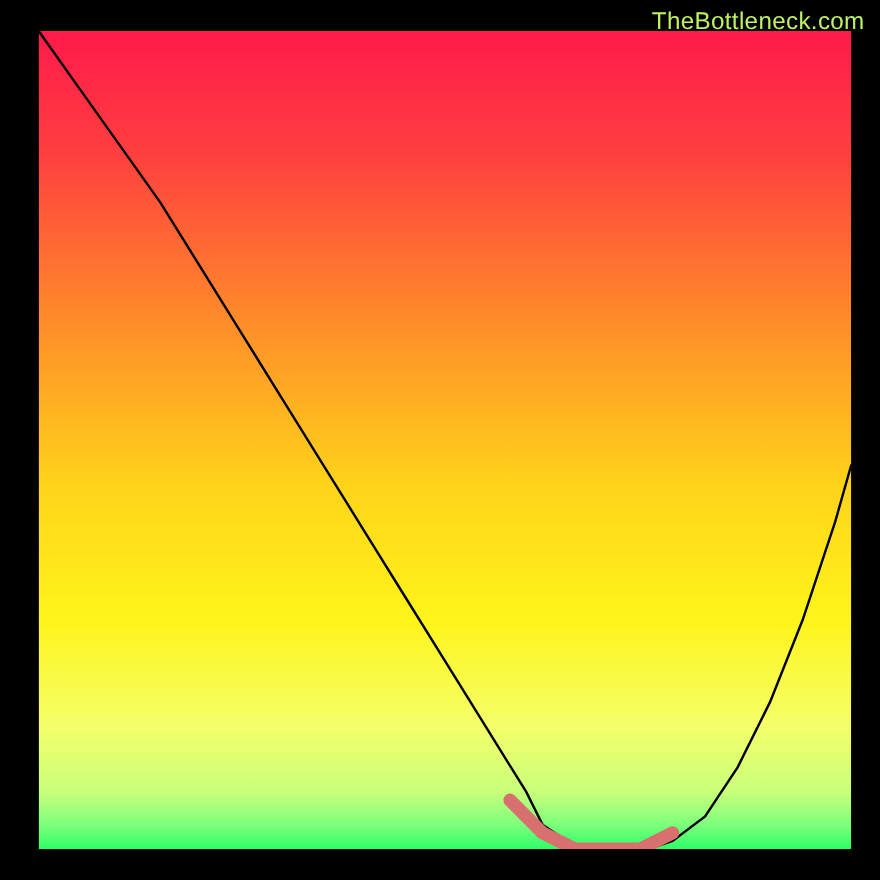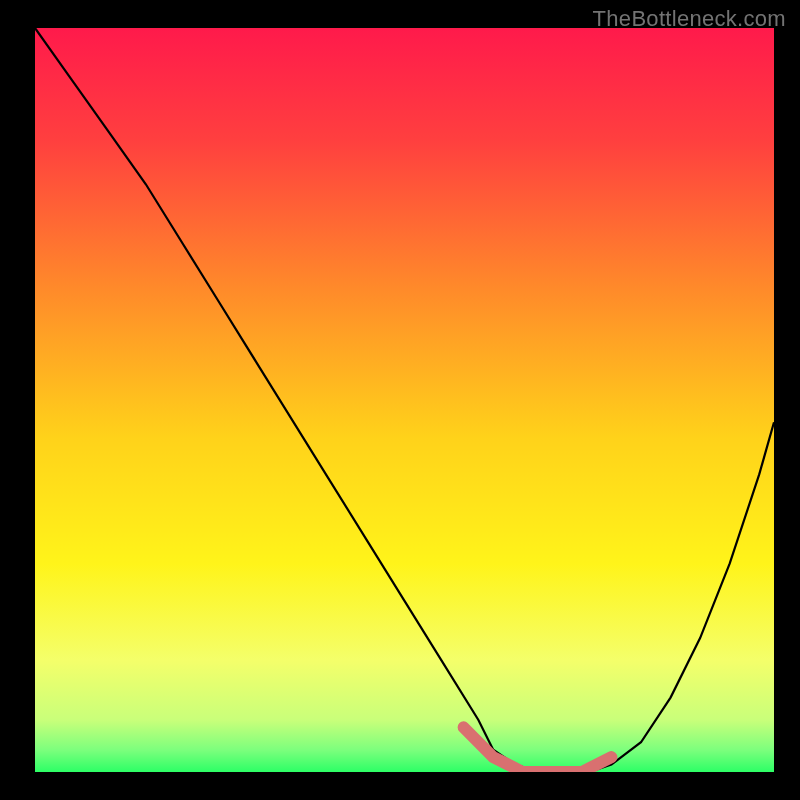--- a/index.html
+++ b/index.html
@@ -1,17 +1,17 @@
 <!DOCTYPE html>
 <html><head>
 <meta charset="utf-8">
 <style>
   * { margin: 0; padding: 0; box-sizing: border-box; }
   body { width: 800px; height: 800px; background: #000; position: relative; font-family: Arial, sans-serif; }
-  .watermark { position: absolute; top: 6px; right: 14px; color: #737373; font-size: 22px; font-weight: 500; letter-spacing: 0.3px; z-index: 10; }
+  .watermark { position: absolute; top: 6px; right: 14px; color: #bef264; font-size: 22px; font-weight: 500; letter-spacing: 0.3px; z-index: 10; }
   .plot-area { position: absolute; left: 35px; top: 28px; width: 739px; height: 744px; overflow: hidden; }
   .gradient-bg { position: absolute; inset: 0; }
   svg.curves { position: absolute; inset: 0; width: 100%; height: 100%; }
   .curve-path { fill: none; stroke: #000; stroke-width: 2.2; }
   .highlight-path { fill: none; stroke: #d97070; stroke-width: 12; stroke-linecap: round; }
 </style>
 </head>
 <body>
 
 <div class="watermark">TheBottleneck.com</div>

